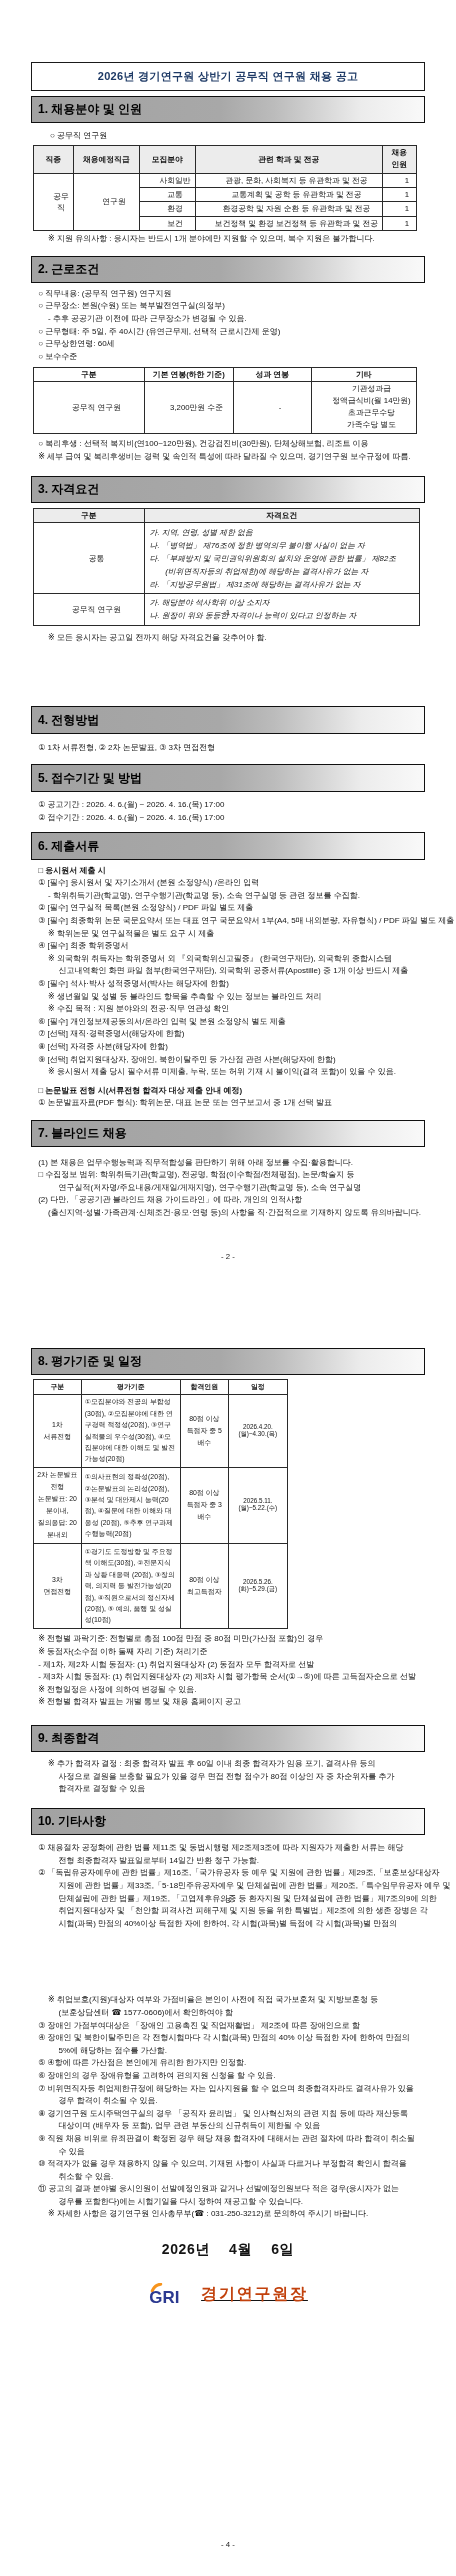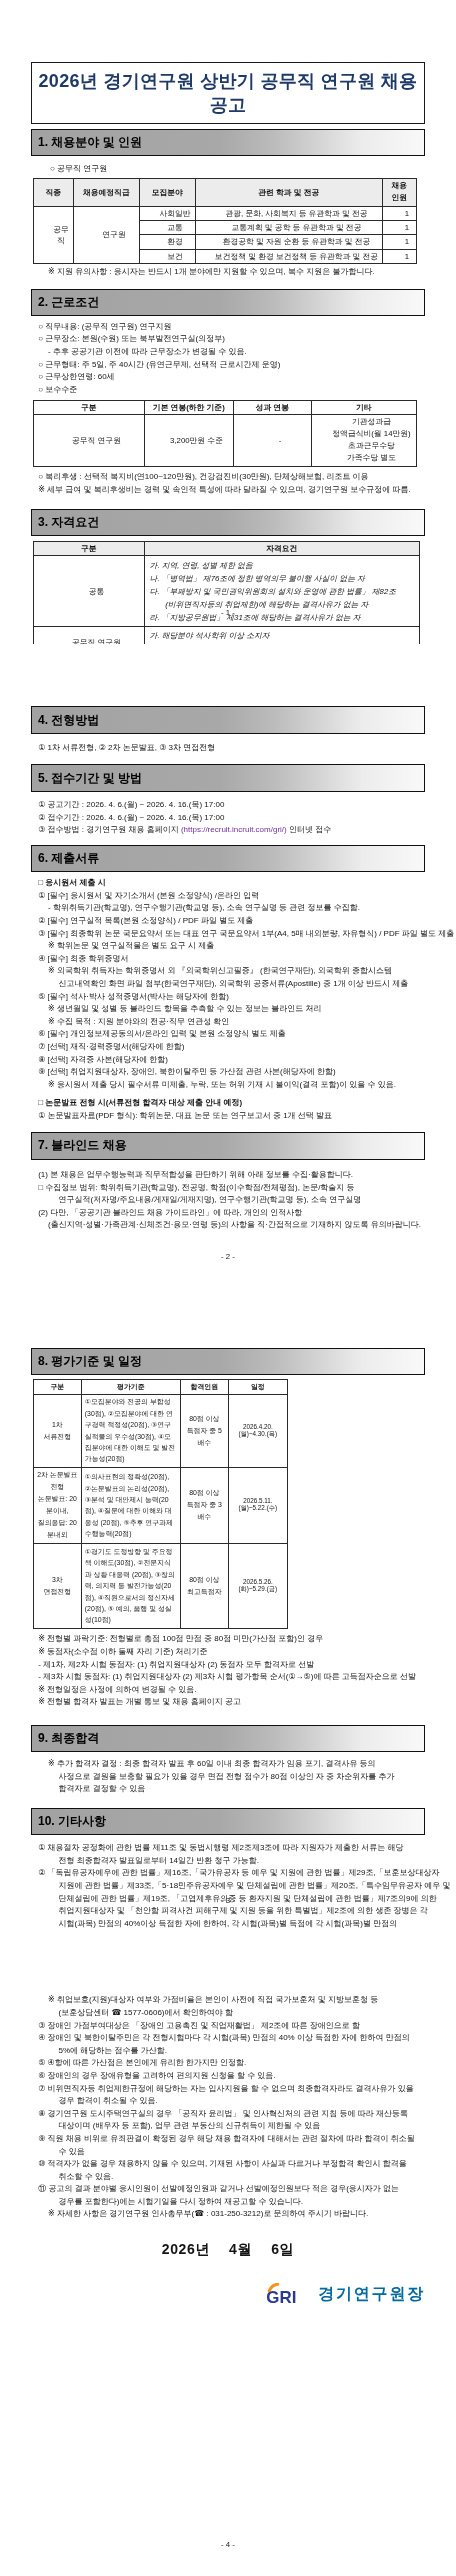--- a/index.html
+++ b/index.html
@@ -1,18 +1,18 @@
 <!DOCTYPE html>
 <html lang="ko" style="font-size:9.6px"><head>
 <meta charset="utf-8">
 <style>
   html,body{margin:0;padding:0;background:#ffffff;}
   body{width:456px;font-family:"Liberation Sans","DejaVu Sans",sans-serif;color:#141414;}
   .page{position:relative;height:644px;padding:60px 31px 0 31px;box-sizing:border-box;overflow:hidden;background:#fff;}
-  .title-box{border:1.2px solid #1a1a1a;text-align:center;font-weight:bold;font-size:18px;color:#1e3a66;padding:6px 0 5.4px;letter-spacing:0.3px;margin-top:2.4px;}
+  .title-box{border:1.2px solid #1a1a1a;text-align:center;font-weight:bold;font-size:11px;color:#1e3a66;padding:6px 0 5.4px;letter-spacing:0.3px;margin-top:2.4px;}
   .sec-bar{border:1.2px solid #101010;background:linear-gradient(90deg,#a2a2a2 0%,#a8a8a8 48%,#bcbcbc 62%,#d6d6d6 74%,#ececec 84%,#f9f9f9 100%);
     font-weight:bold;font-size:12px;padding:4.2px 6px;color:#000;}
   .ln{font-size:8px;line-height:12.6px;white-space:nowrap;}
   .ln.l0{margin-left:19px;}
   .ln.l1{margin-left:7.2px;}
   .ln.l2{margin-left:17px;}
   .ln.l3{margin-left:27.5px;}
   .ln.b{font-weight:bold;}
   .ln.gap{height:6px;}
   table{border-collapse:collapse;margin-left:1.8px;table-layout:fixed;}
@@ -23,22 +23,22 @@
   .ml{white-space:pre-line;line-height:12px;}
   .qual{white-space:pre-line;line-height:13px;text-align:left;padding:2.4px 4.8px;font-style:italic;}
   .t8 th,.t8 td{font-size:6.9px;padding:1.8px 3px;}
   .t8 .crit{line-height:11.4px;text-align:left;}
   .t8 .sched{font-size:6.3px;}
   .lnk{color:#7030a0;text-decoration:none;}
   .pfooter{position:absolute;left:0;right:0;bottom:27.5px;text-align:center;font-size:7.8px;color:#222;}.mt4{margin-top:2.4px;}.mt6{margin-top:3.6px;}.mt8{margin-top:4.8px;}
   .mt10{margin-top:6px;}.mt12{margin-top:7.2px;}.mt14{margin-top:8.4px;}.mt16{margin-top:9.6px;}
   .mt20{margin-top:12px;}.mt26{margin-top:15.6px;}.mt34{margin-top:20.3px;}.mt40{margin-top:24px;}
   .date-line{text-align:center;font-size:14px;font-weight:bold;letter-spacing:0.6px;}
-  .sig-row{display:flex;align-items:center;justify-content:flex-end;gap:13px;}
-  .sig-name{font-size:16px;font-weight:bold;letter-spacing:1.8px;color:#0369a1;}
+  .sig-row{display:flex;align-items:center;justify-content:center;gap:13px;text-decoration:underline;}
+  .sig-name{font-size:16px;font-weight:bold;letter-spacing:1.8px;color:#c2410c;}
 </style>
 </head>
 <body>
 
 <div class="page">
   <div class="title-box"><span>2026년 경기연구원 상반기 공무직 연구원 채용 공고</span></div>
 
   <div class="sec-bar mt8"><span>1. 채용분야 및 인원</span></div>
   <div class="ln l0 mt12">○ 공무직 연구원</div>
 
@@ -165,21 +165,20 @@
 <div class="page">
   <div class="sec-bar mt4"><span>4. 전형방법</span></div>
   <div class="ln l1 mt14">① 1차 서류전형, ② 2차 논문발표, ③ 3차 면접전형</div>
 
   <div class="sec-bar mt16"><span>5. 접수기간 및 방법</span></div>
   <div class="mt12">
 
   <div class="ln l1">① 공고기간 : 2026. 4. 6.(월) ~ 2026. 4. 16.(목) 17:00</div>
       <div class="ln l1">② 접수기간 : 2026. 4. 6.(월) ~ 2026. 4. 16.(목) 17:00</div>
     </div>
-  <div class="ln l1"><span>③ 접수방법 : 경기연구원 채용 홈페이지 </span><a href="#" class="lnk">(https://recruit.incruit.com/gri/)</a><span> 인터넷 접수</span></div>
 
   <div class="sec-bar mt14"><span>6. 제출서류</span></div>
   <div class="mt8">
 
   <div class="ln l1 l0 b">□ 응시원서 제출 시</div>
       <div class="ln l1">① [필수] 응시원서 및 자기소개서 (본원 소정양식) /온라인 입력</div>
       <div class="ln l1 l2">- 학위취득기관(학교명), 연구수행기관(학교명 등), 소속 연구실명 등 관련 정보를 수집함.</div>
       <div class="ln l1">② [필수] 연구실적 목록(본원 소정양식) / PDF 파일 별도 제출</div>
       <div class="ln l1">③ [필수] 최종학위 논문 국문요약서 또는 대표 연구 국문요약서 1부(A4, 5매 내외분량, 자유형식) / PDF 파일 별도 제출</div>
       <div class="ln l1 l2">※ 학위논문 및 연구실적물은 별도 요구 시 제출</div>

